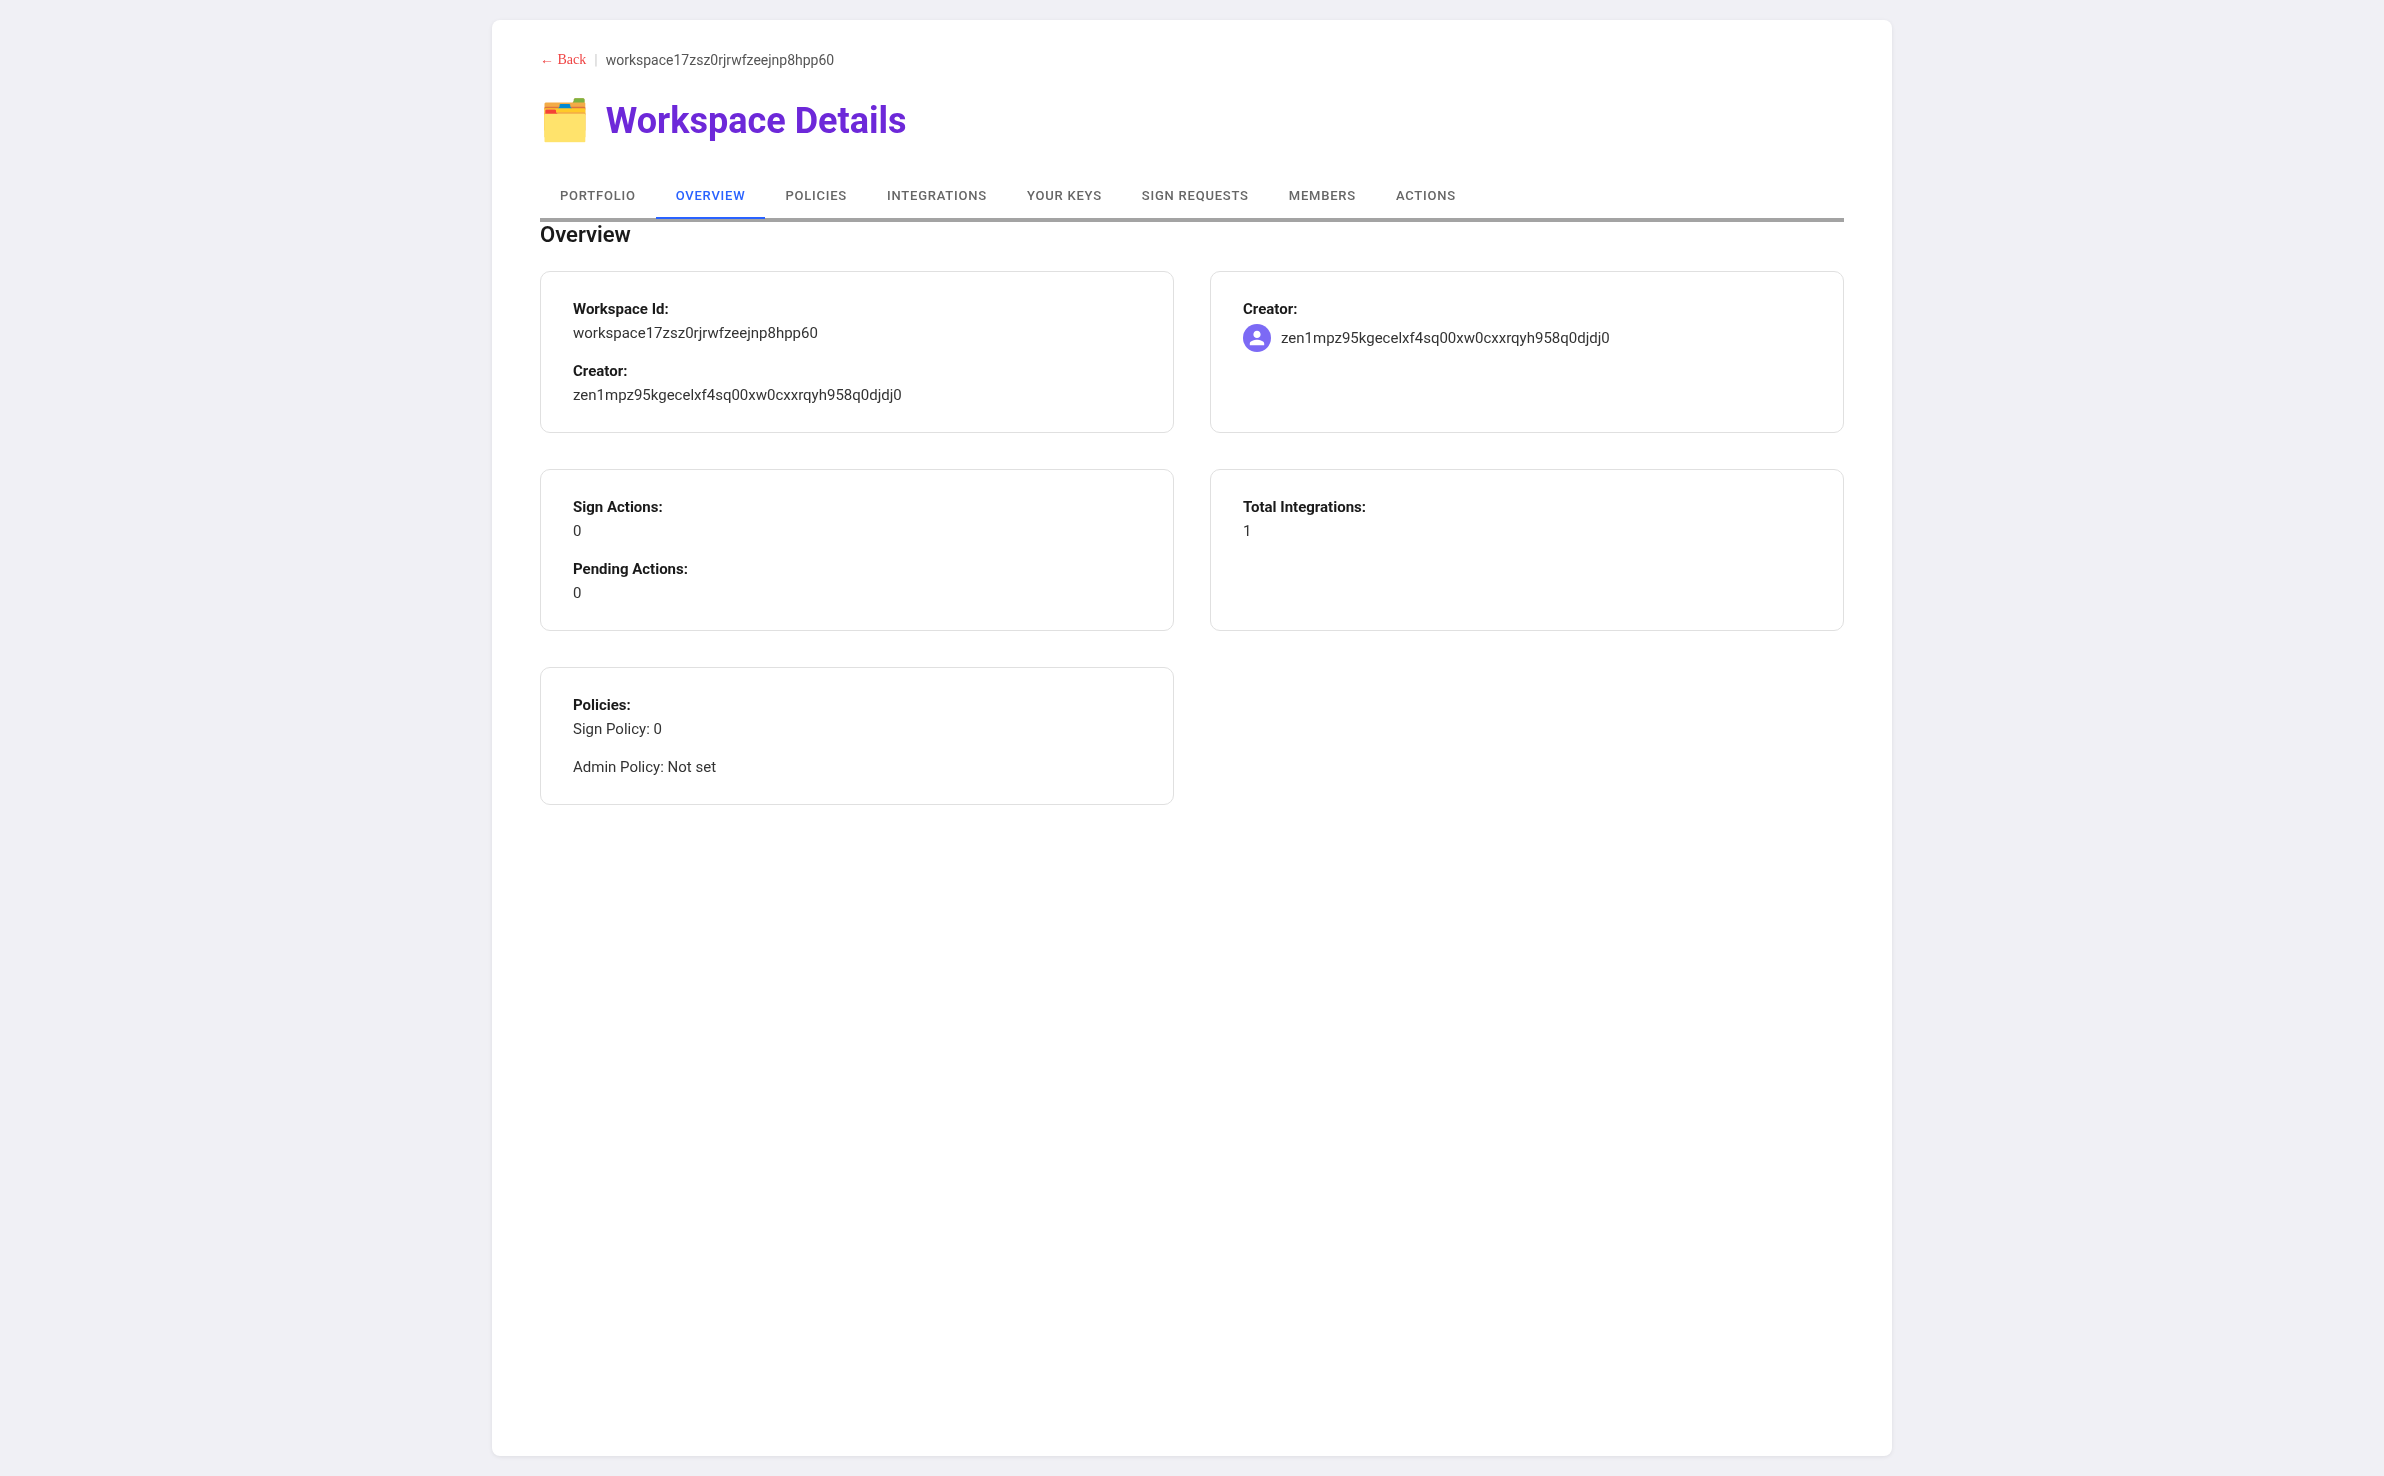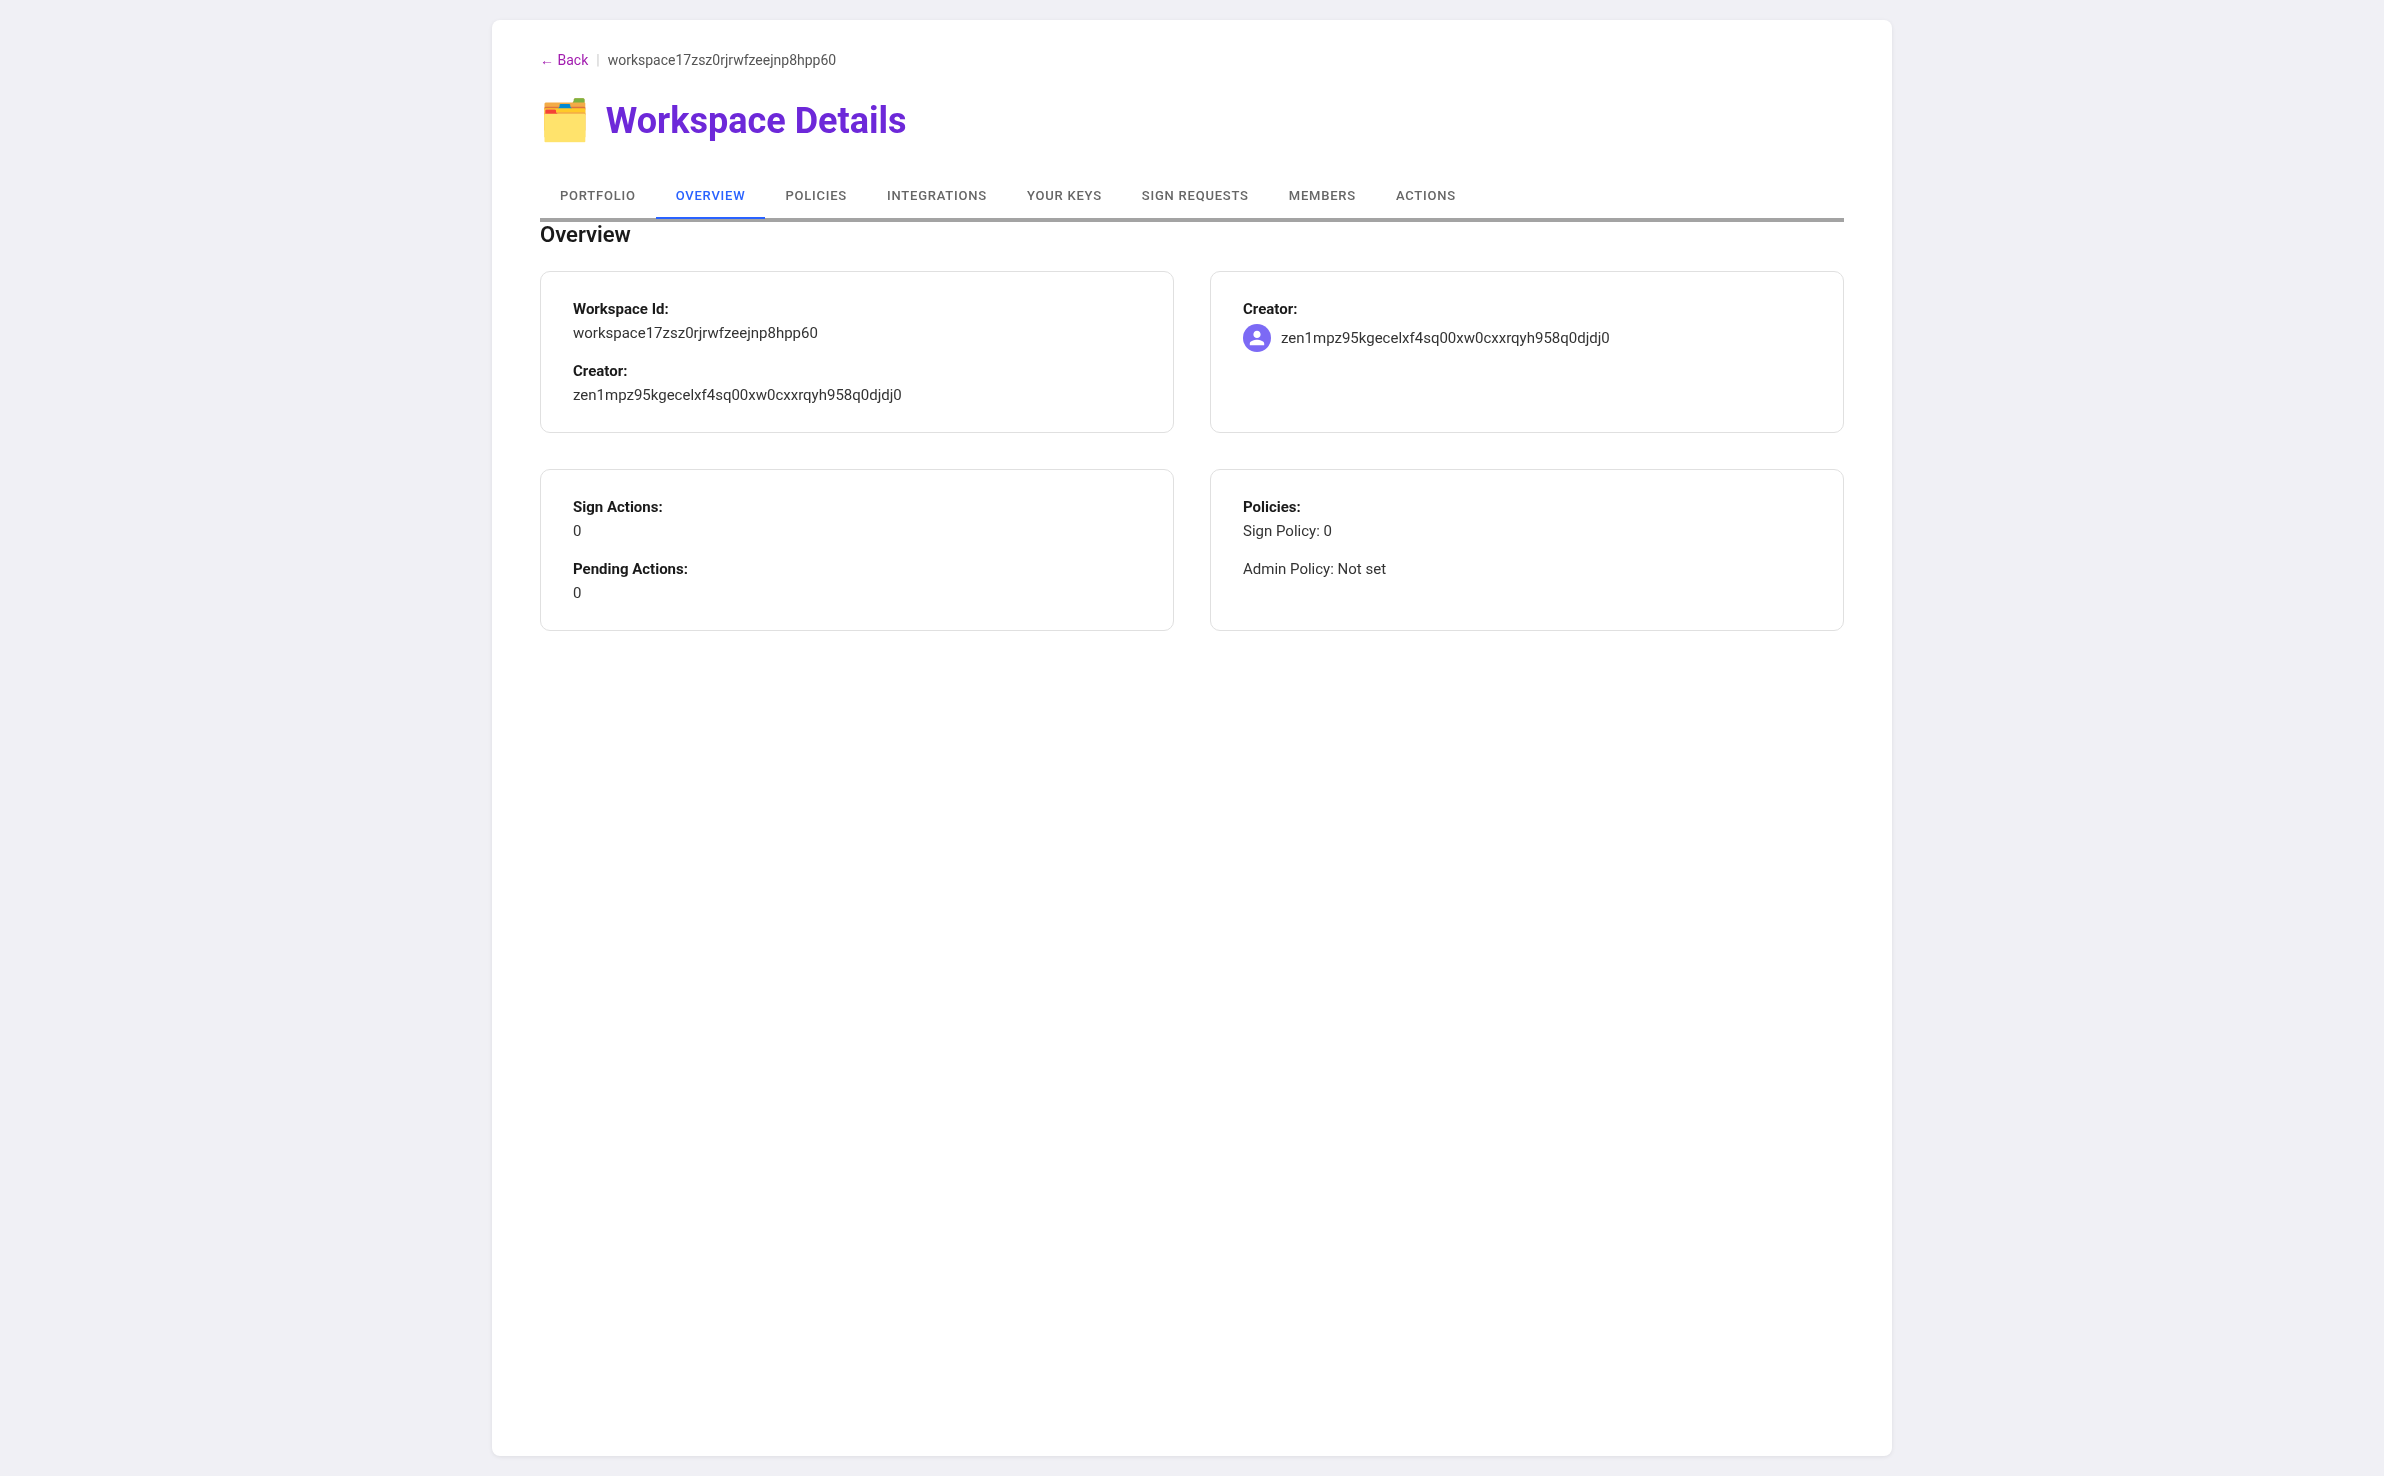--- a/index.html
+++ b/index.html
@@ -32,23 +32,24 @@
       gap: 8px;
       margin-bottom: 32px;
       font-size: 14px;
       color: #555;
     }
 
     .breadcrumb-back {
       display: flex;
       align-items: center;
       gap: 4px;
-      color: #a21caf;
+      color: #ef4444;
       cursor: pointer;
       text-decoration: none;
+      font-family: Liberation Serif, serif;
     }
 
     .breadcrumb-separator {
       color: #ccc;
     }
 
     .breadcrumb-current {
       color: #555;
     }
 
@@ -216,20 +217,24 @@
       </div>
     </div>
 
     <div class="card">
       <div class="card-field-label">Sign Actions:</div>
       <div class="card-field-value">0</div>
       <div class="card-field-label">Pending Actions:</div>
       <div class="card-field-value">0</div>
     </div>
 
+    <div class="card">
+      <div class="card-field-label">Total Integrations:</div>
+      <div class="card-field-value">1</div>
+    </div>
 
     <div class="card">
       <div class="card-field-label">Policies:</div>
       <div class="card-field-value">Sign Policy: 0</div>
       <div class="card-field-value">Admin Policy: Not set</div>
     </div>
 
   </div>
 </div>
 

